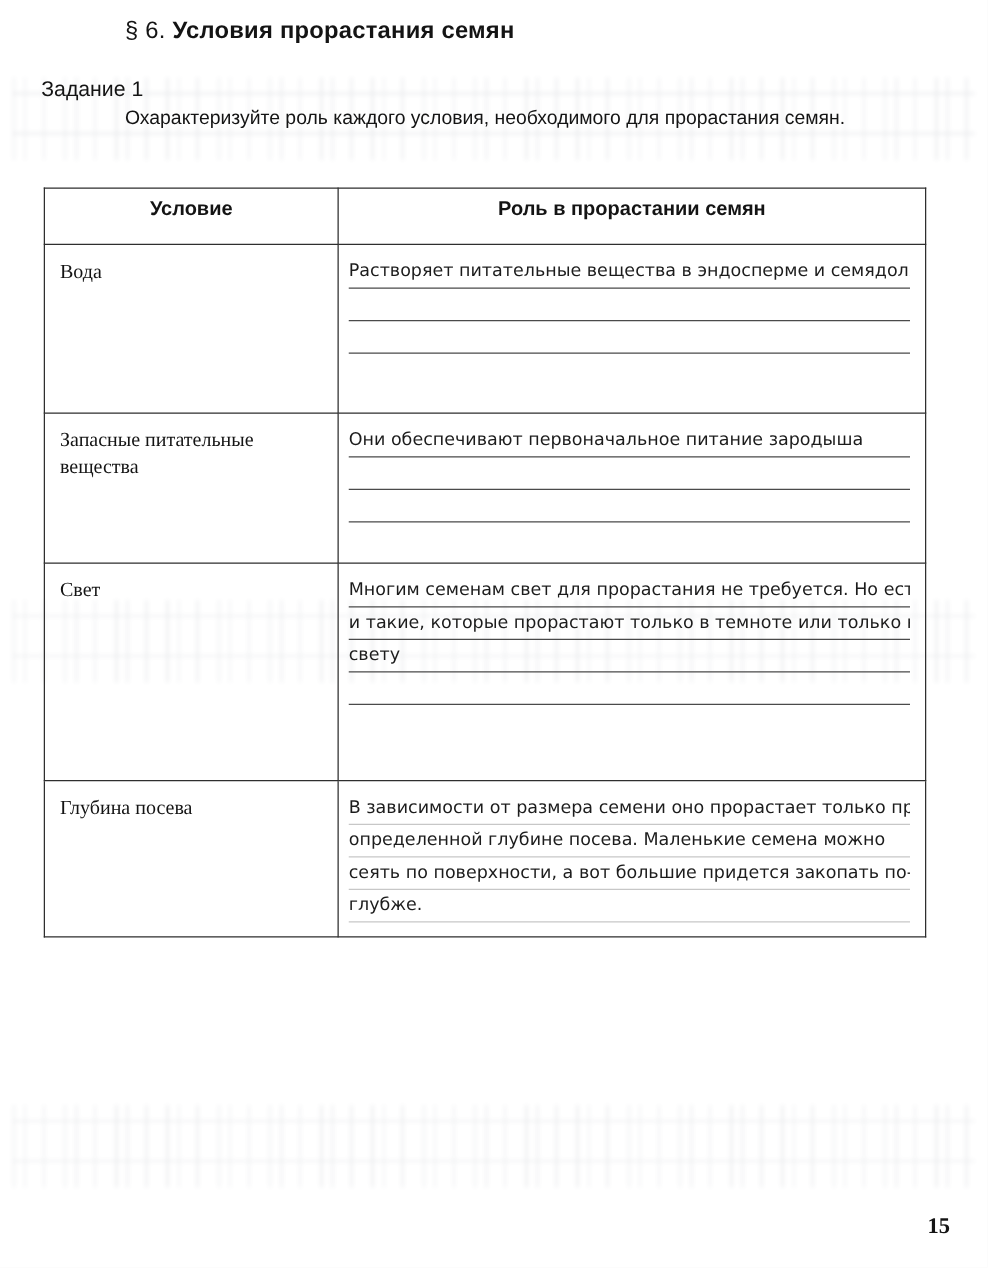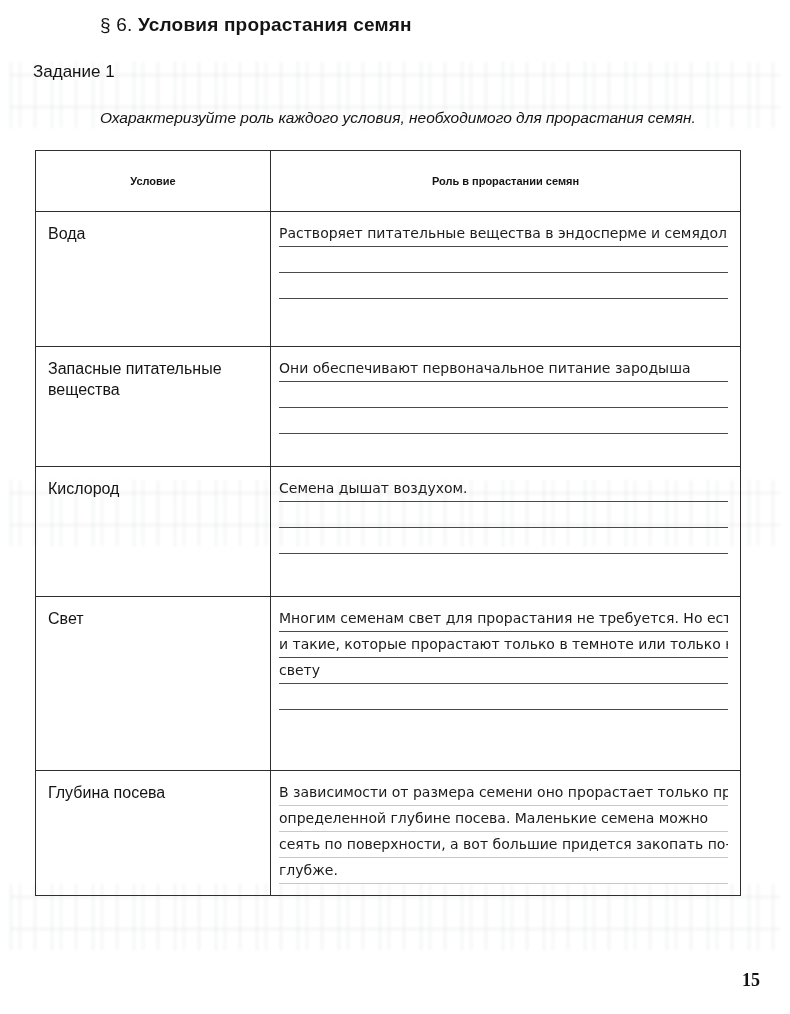--- a/index.html
+++ b/index.html
@@ -34,39 +34,39 @@
     font-size:19px; letter-spacing:.2px; z-index:2;
   }
   .title .title-prefix { font-weight:normal; }
   .title .title-main { font-weight:bold; }
 
   .task-heading {
     position:absolute; left:33px; top:62px;
     font-size:17px; font-weight:normal; z-index:2;
   }
   .task-text {
-    position:absolute; left:100px; top:108px; width:612px;
-    font-size:15.5px; line-height:1.35; text-align:justify; z-index:2;font-style:italic;
+    position:absolute; left:100px; top:85px; width:612px;
+    font-size:15.5px; line-height:1.35; text-align:justify; z-index:2;
   }
 
   table.main {
     position:absolute; left:35px; top:150px; width:705px;
     border-collapse:collapse; table-layout:fixed; z-index:2;
     background:transparent;
   }
   col.c1 { width:235px; }
   col.c2 { width:470px; }
   td, th { border:1px solid #2e2e2e; vertical-align:top; }
   th {
-    font-size:11px; font-weight:bold; text-align:center;
-    padding:24px 4px; font-family:"Liberation Sans", sans-serif;
+    font-size:16px; font-weight:bold; text-align:center;
+    padding:8px 4px; font-family:"Liberation Sans", sans-serif;
   }
   td.cond {
     padding:12px 8px 0 12px;
-    font-family:Liberation Sans, sans-serif;
+    font-family:Liberation Serif, serif;
     font-size:16px;
     line-height:1.3;
   }
   td.ans { padding:9px 12px 0 8px; }
   .ans-line {
     height:26px; line-height:25px;
     border-bottom:1px solid #4a4a4a;
     font-family:"DejaVu Sans", sans-serif;
     font-size:14px;
     white-space:nowrap; overflow:hidden;
@@ -122,30 +122,20 @@
     <td class="cond">
       <span>Запасные питательные вещества</span>
     </td>
     <td class="ans">
       <div class="ans-line">Они обеспечивают первоначальное питание зародыша</div>
       <div class="ans-line"></div>
       <div class="ans-line"></div>
     </td>
   </tr>
 
-  <tr style="height:130px">
-    <td class="cond">
-      <span>Кислород</span>
-    </td>
-    <td class="ans">
-      <div class="ans-line">Семена дышат воздухом.</div>
-      <div class="ans-line"></div>
-      <div class="ans-line"></div>
-    </td>
-  </tr>
 
 
   <tr style="height:174px">
     <td class="cond">
       <span>Свет</span>
     </td>
     <td class="ans">
       <div class="ans-line">Многим семенам свет для прорастания не требуется. Но есть</div>
       <div class="ans-line">и такие, которые прорастают только в темноте или только на</div>
       <div class="ans-line">свету</div>

